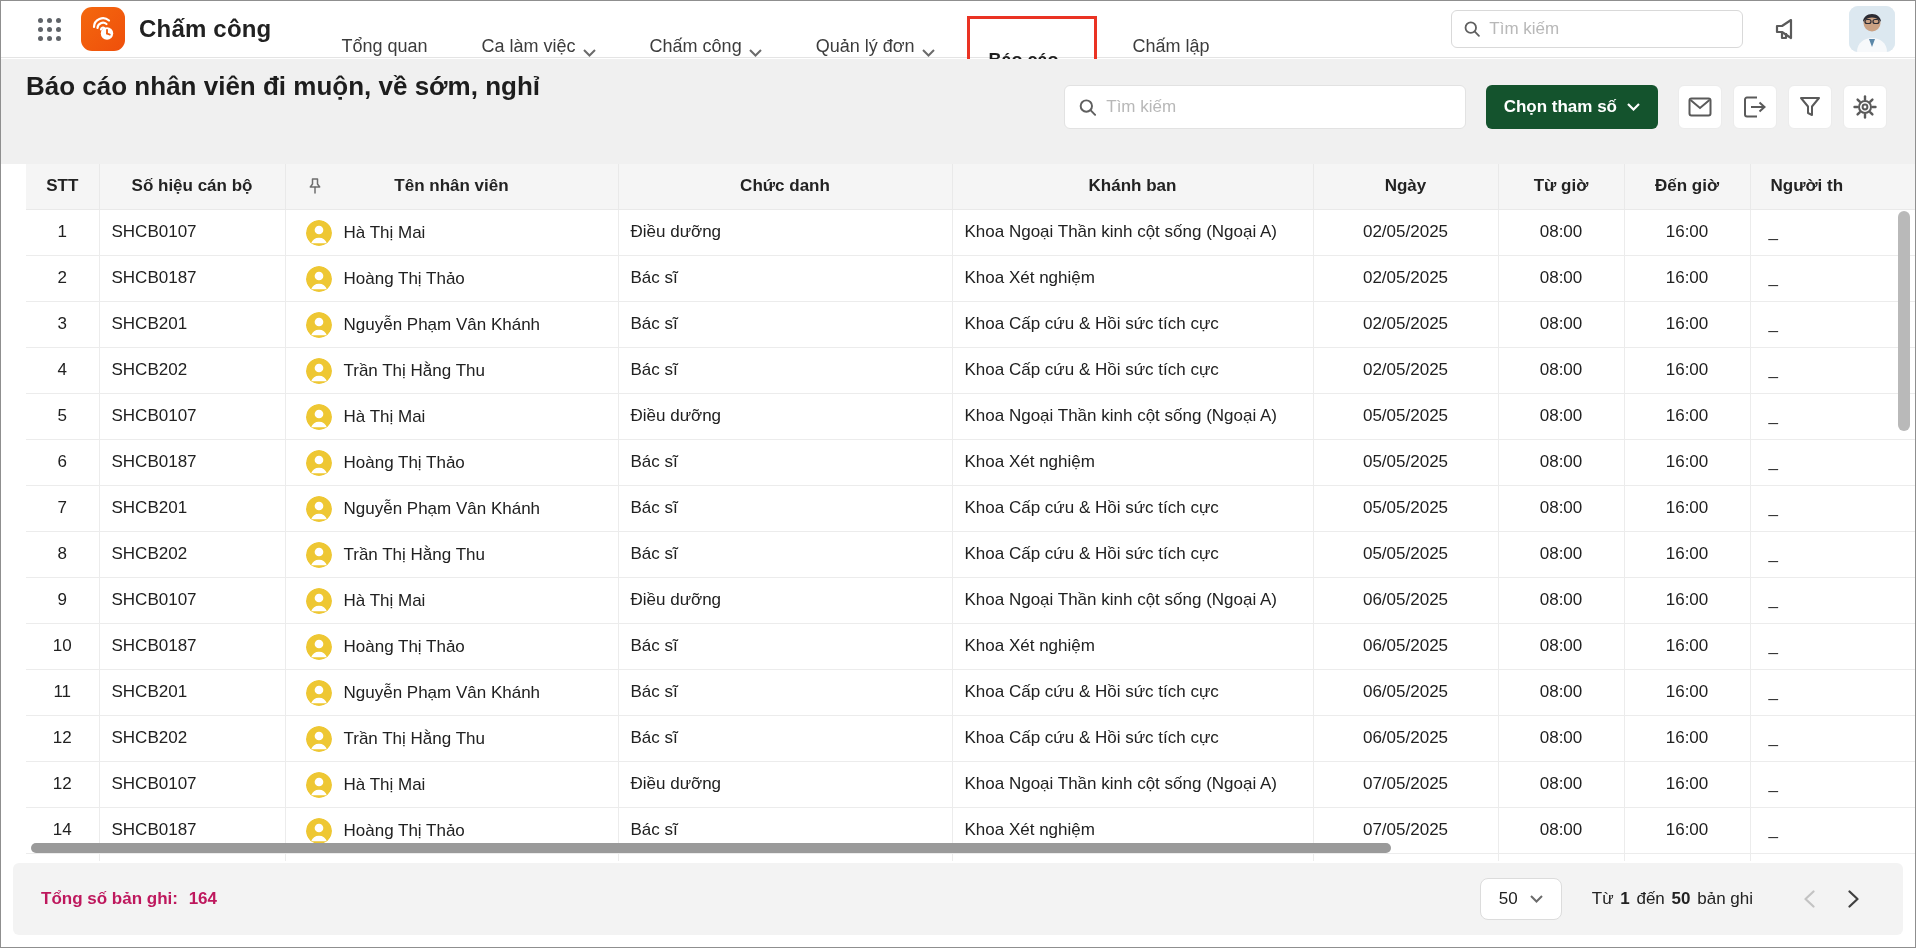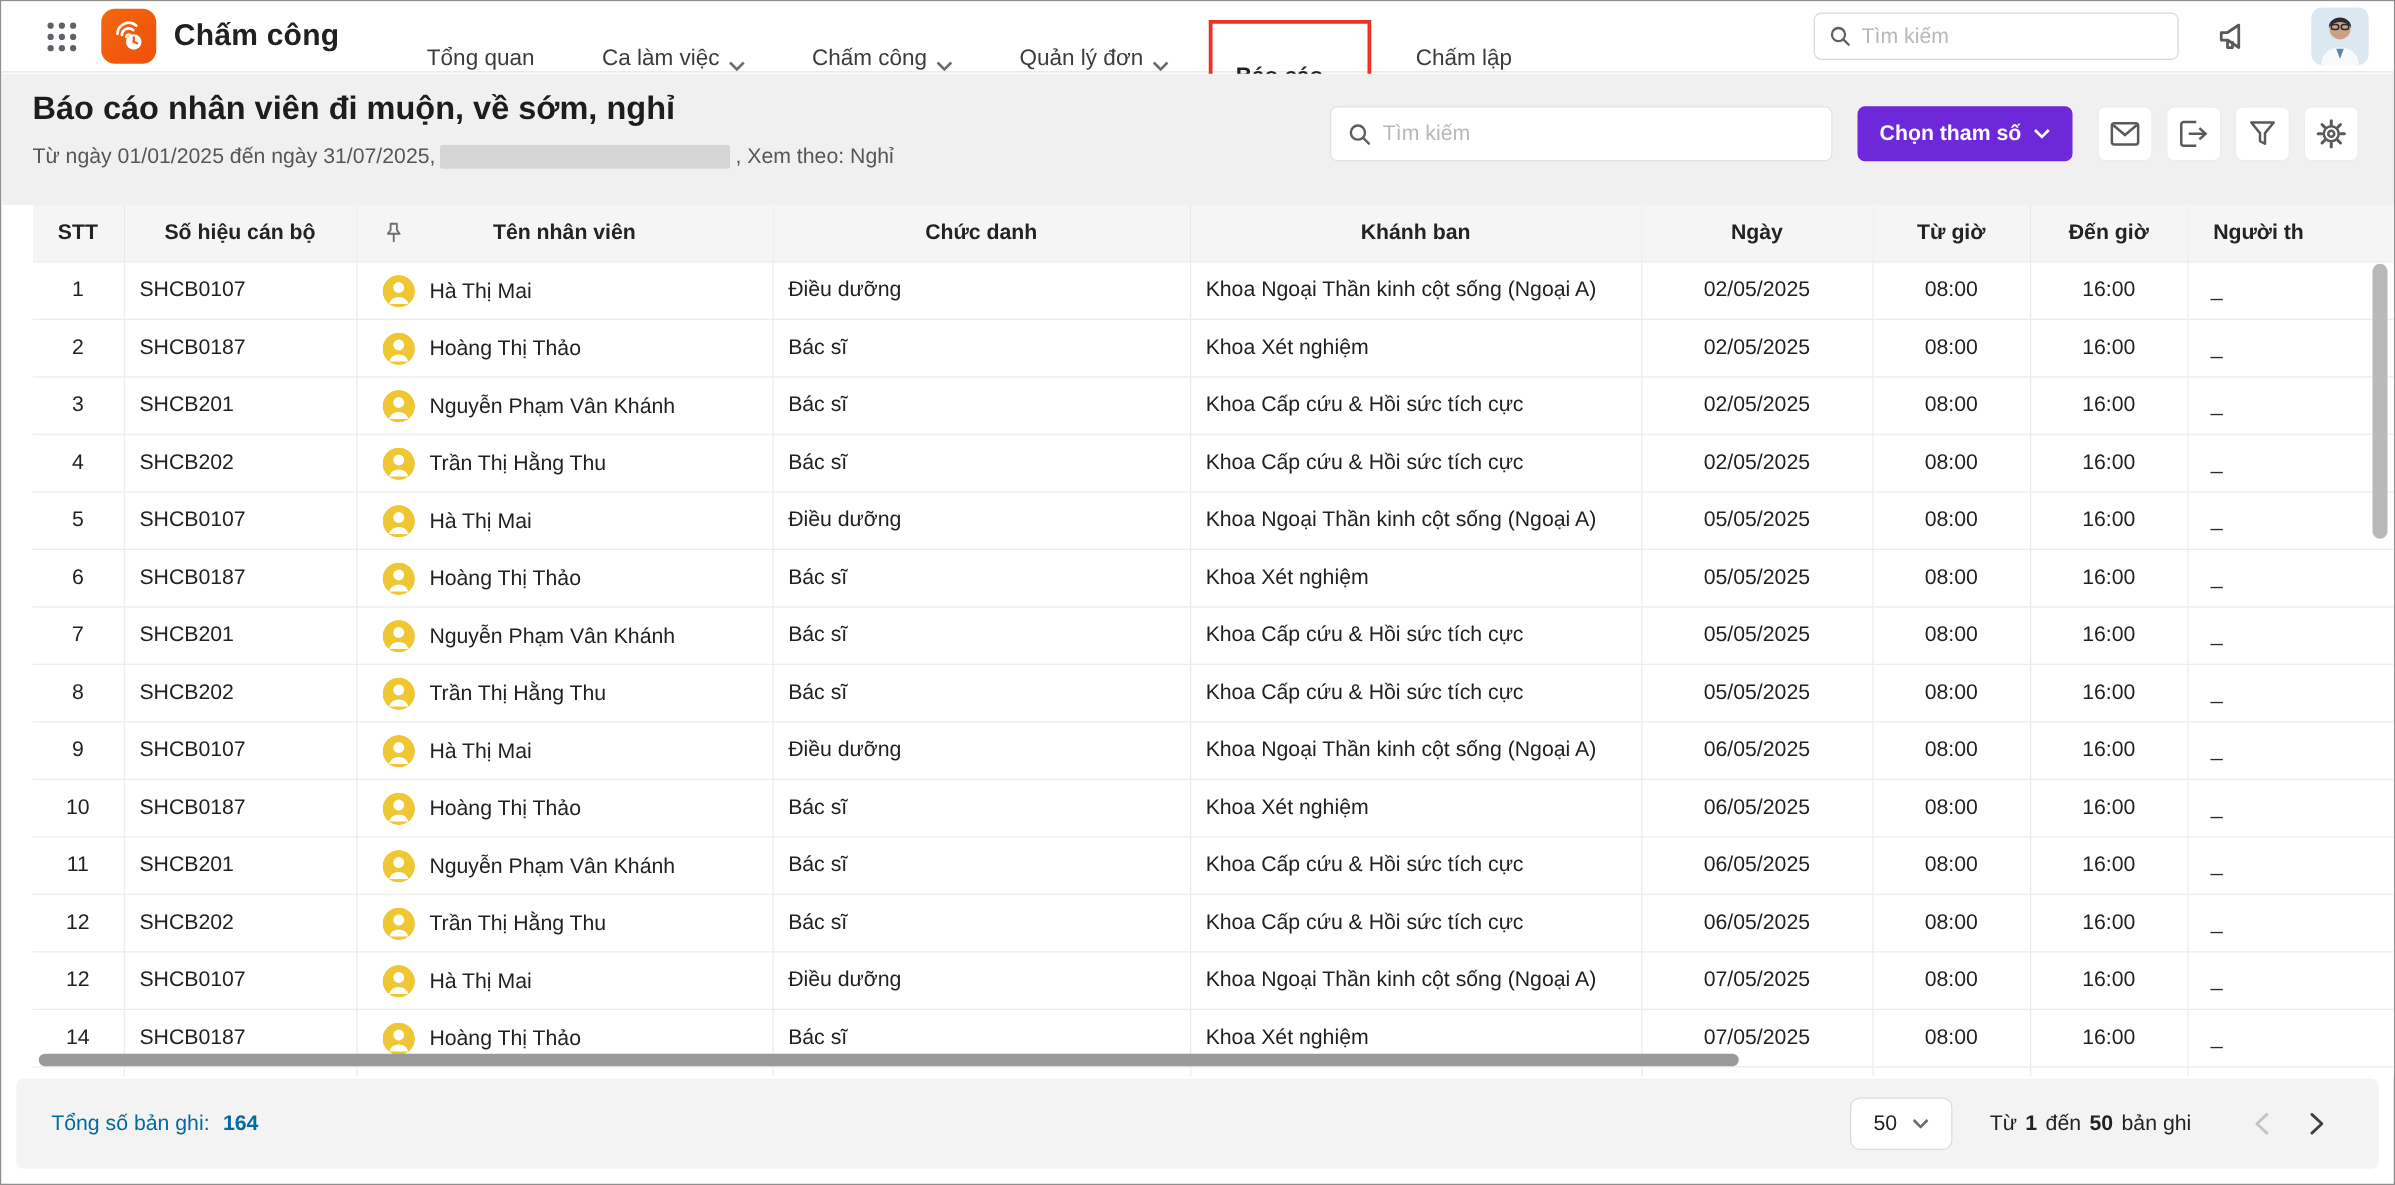--- a/index.html
+++ b/index.html
@@ -55,21 +55,21 @@
   .td-name { display:flex; align-items:center; gap:12px; border-top:none !important; height:44px; margin-top:1px; }
   td.name-holder { padding:0 12px 0 20px; }
   .avatar { width:26px; height:26px; border-radius:50%; overflow:hidden; flex:0 0 auto; display:inline-flex; }
   .td-exec { padding-left:18px; color:#2b2b2b; }
 
   .v-scroll { position:absolute; right:5px; top:47px; width:12px; height:220px; border-radius:6px; background:#b9b9b9; }
   .h-scroll { position:absolute; left:5px; bottom:8px; width:1360px; height:10px; border-radius:5px; background:#9a9a9a; }
 
   
   .footer { position:absolute; left:12px; right:12px; bottom:12px; height:72px; background:#f3f3f3; border-radius:6px; display:flex; align-items:center; padding:0 28px; }
-  .total-text { font-size:17px; color:#0369a1; }
+  .total-text { font-size:17px; color:#be185d;font-weight:bold; }
   .total-text b { margin-left:6px; }
   .footer-spacer { flex:1; }
   .page-size { height:42px; min-width:82px; background:#fff; border:1px solid #dcdcdc; border-radius:8px; display:flex; align-items:center; justify-content:center; gap:12px; font-size:17px; padding:0 14px; cursor:pointer; margin-right:30px; }
   .range-text { font-size:17px; color:#222; margin-right:34px; }
   .range-text b { margin:0 2px; }
   .pager-btn { width:44px; height:44px; display:flex; align-items:center; justify-content:center; cursor:pointer; }
 
   svg { display:block; }
 </style>
 </head>
@@ -168,35 +168,30 @@
         <rect x="16" y="13.5" width="6" height="4" rx="2" fill="none" stroke="#2b2b33" stroke-width="1.2"></rect>
         <rect x="24" y="13.5" width="6" height="4" rx="2" fill="none" stroke="#2b2b33" stroke-width="1.2"></rect>
         <path d="M8 46c0-9 7-14 15-14s15 5 15 14z" fill="#f7f9fb"></path>
         <path d="M20 33h6l-3 8z" fill="#5b87a8"></path>
       </svg>
     </div>
   </div>
 
   <div class="page-header">
     <div class="page-title">Báo cáo nhân viên đi muộn, về sớm, nghỉ</div>
-    <div class="page-subtitle">
-      <span>Từ ngày 01/01/2025 đến ngày 31/07/2025,</span>
-      <span class="redacted"></span>
-      <span>, Xem theo: Nghỉ</span>
-    </div>
 
     <div class="header-tools">
       <div class="filter-search">
         <svg width="19" height="19" viewBox="0 0 18 18">
             <circle cx="7.5" cy="7.5" r="5.8" fill="none" stroke="#5f5f5f" stroke-width="2"></circle>
             <line x1="12" y1="12" x2="16.5" y2="16.5" stroke="#5f5f5f" stroke-width="2" stroke-linecap="round"></line>
           </svg>
         <input type="text" placeholder="Tìm kiếm" style="">
       </div>
-      <button class="param-btn" style="background:#6d28d9;">
+      <button class="param-btn" style="background:#14532d;">
         <span>Chọn tham số</span>
         <svg width="13" height="8" viewBox="0 0 13 8">
             <polyline points="1,1 6.5,6.5 12,1" fill="none" stroke="#fff" stroke-width="2.2"></polyline>
           </svg>
       </button>
       <div class="icon-btn">
         <svg width="24" height="20" viewBox="0 0 24 20">
             <rect x="1.5" y="1.5" width="21" height="17" rx="2" fill="none" stroke="#5a5a5a" stroke-width="2"></rect>
             <polyline points="2.5,3 12,11 21.5,3" fill="none" stroke="#5a5a5a" stroke-width="2"></polyline>
           </svg>

